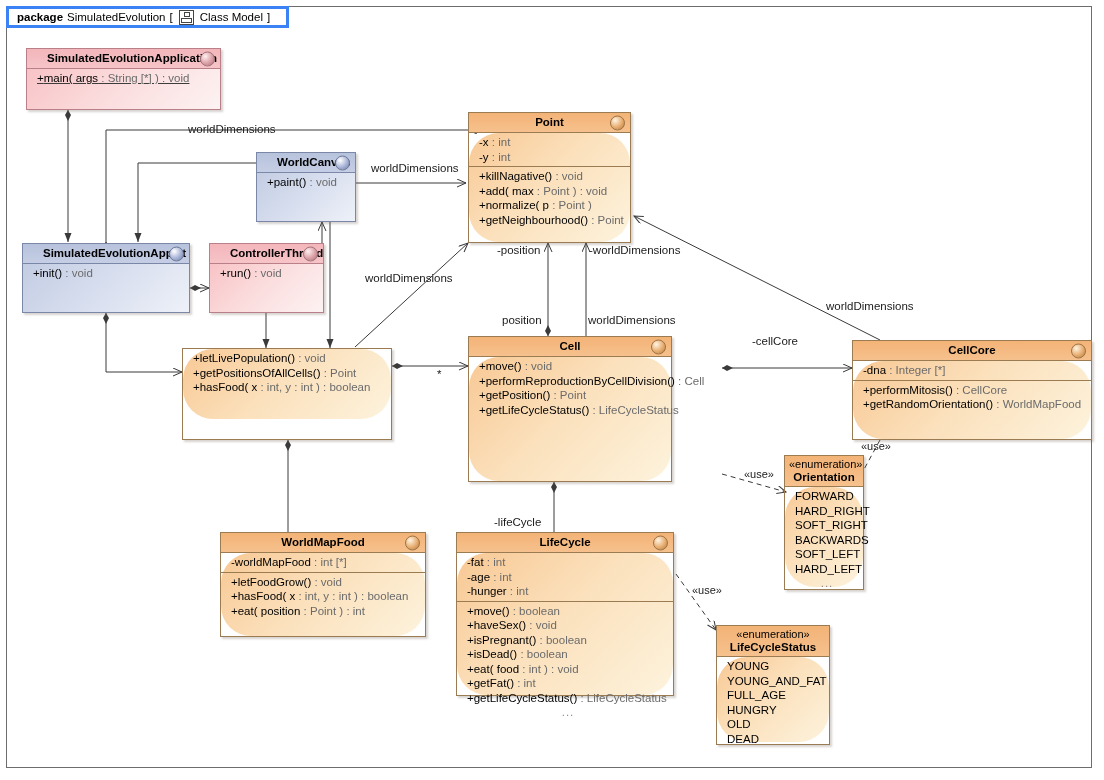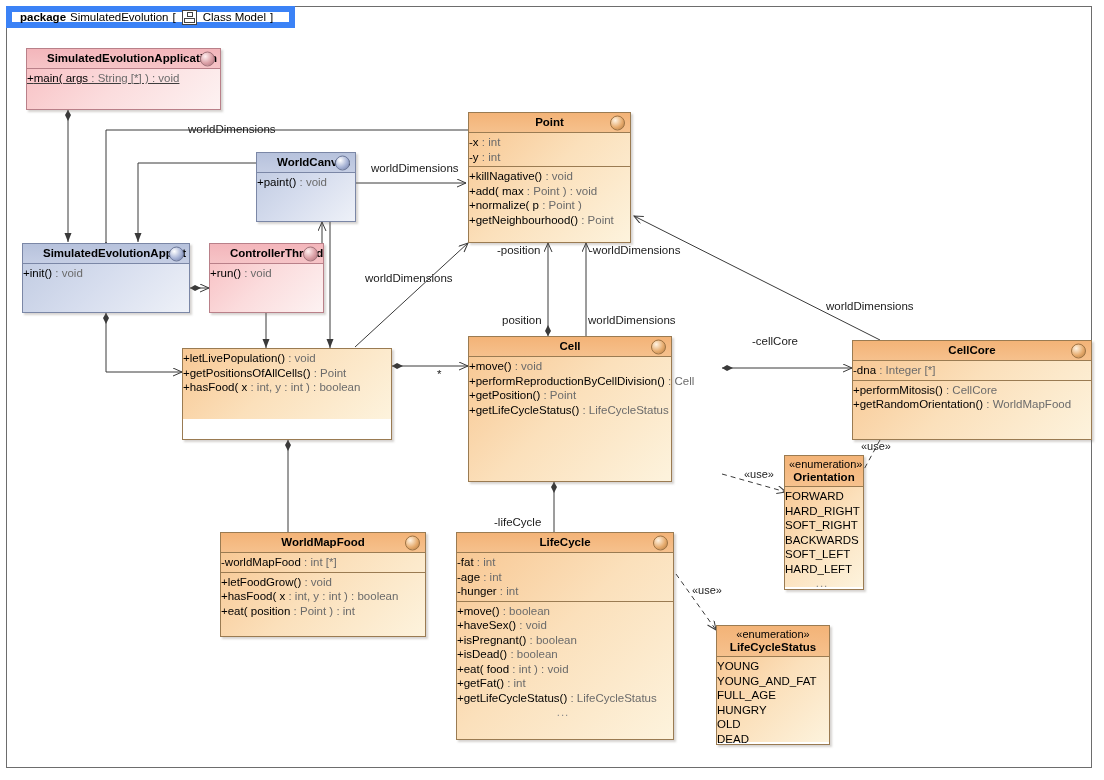--- a/index.html
+++ b/index.html
@@ -26,21 +26,21 @@
     width: 1086px; height: 762px;
     border: 1px solid #6d6d6d;
     box-sizing: border-box;
     background: transparent;
   }
   #pkg-tab {
     position: absolute;
     left: 6px; top: 6px;
     height: 22px;
     box-sizing: border-box;
-    border: 6px solid #3b82f6;
+    border: 3px solid #3b82f6;
     background: #ffffff;
     padding: 0 16px 0 8px;
     display: flex;
     align-items: center;
     gap: 4px;
     font-size: 11.5px;
     color: #000;
     white-space: nowrap;
     z-index: 6;
   }
@@ -92,21 +92,21 @@
     line-height: 13px;
   }
   .cls .stereo {
     display: block;
     font-weight: normal;
     font-size: 11px;
     line-height: 13px;
   }
   .cls .sec {
     box-sizing: border-box;
-    padding: 2px 4px 2px 0;
+    padding: 2px 4px 2px 10px;
     font-size: 11.5px;
     line-height: 14.5px;
     color: #3d3d3d;
     white-space: nowrap;
   }
   .cls .sec.divider { border-top: 1px solid #8a7f6d; }
   .cls .sec .vis { color: #000; }
   .cls .sec .nm  { color: #000; }
   .cls .sec .ty  { color: #6b6b6b; }
   .cls .sec .ellipsis { color: #8a8a8a; display:block; text-align:center; letter-spacing:1px;}
@@ -114,20 +114,21 @@
   .cls .sec .static { text-decoration: underline; }
 
   
   .cls.orange { border-color: #9a7b52; }
   .cls.orange .hdr {
     background: linear-gradient(to bottom, #f3b377 0%, #f6c18d 100%);
     border-bottom-color: #9a7b52;
   }
   .cls.orange .body-fill {
     background: linear-gradient(135deg, #f8c894 0%, #fbe0bb 45%, #fdf3dd 100%);
+    border-radius: 30px;
   }
   .cls.orange .sec.divider { border-top-color: #9a7b52; }
 
   
   .cls.blue { border-color: #7b87a6; }
   .cls.blue .hdr {
     background: linear-gradient(to bottom, #b7c2dc 0%, #c5cee4 100%);
     border-bottom-color: #7b87a6;
   }
   .cls.blue .body-fill {
@@ -410,21 +411,21 @@
         <div><span class="vis">-</span><span class="nm">worldMapFood</span><span class="ty"> : int [*]</span></div>
       </div>
       <div class="sec divider">
         <div><span class="vis">+</span><span class="nm">letFoodGrow()</span><span class="ty"> : void</span></div>
         <div><span class="vis">+</span><span class="nm">hasFood( x</span><span class="ty"> : int, y : int ) : boolean</span></div>
         <div><span class="vis">+</span><span class="nm">eat( position</span><span class="ty"> : Point ) : int</span></div>
       </div>
     </div>
   </div>
 
-  <div class="cls orange" id="box-lifeCycle" style="left:456px; top:532px; width:218px; height:208px;">
+  <div class="cls orange" id="box-lifeCycle" style="left:456px; top:532px; width:218px; height:164px;">
     <div class="hdr">
       <span>LifeCycle</span>
       <span class="ballicon o"></span>
     </div>
     <div class="body-fill">
       <div class="sec">
         <div><span class="vis">-</span><span class="nm">fat</span><span class="ty"> : int</span></div>
         <div><span class="vis">-</span><span class="nm">age</span><span class="ty"> : int</span></div>
         <div><span class="vis">-</span><span class="nm">hunger</span><span class="ty"> : int</span></div>
       </div>

